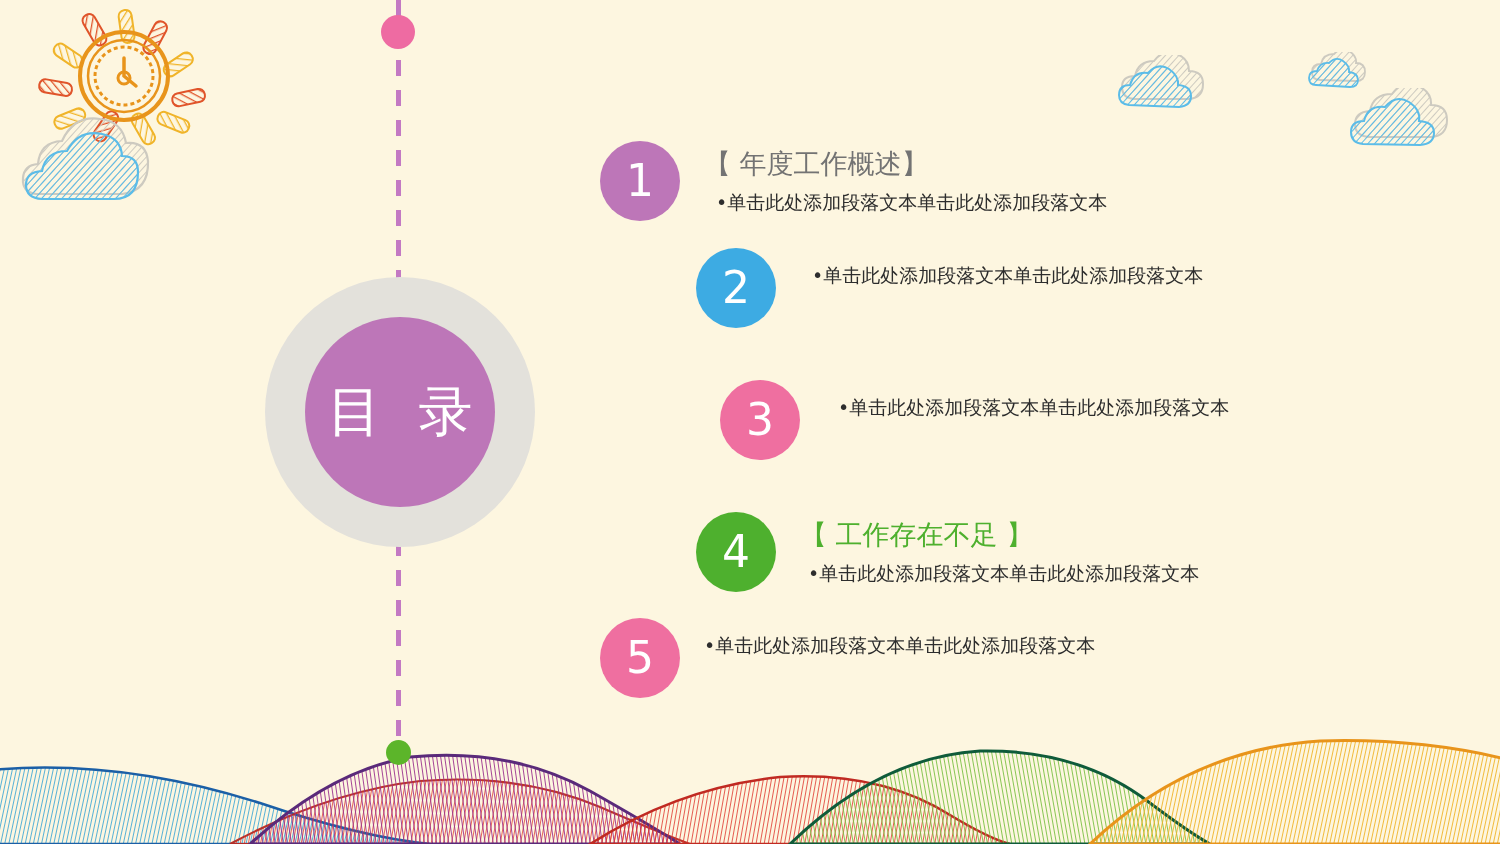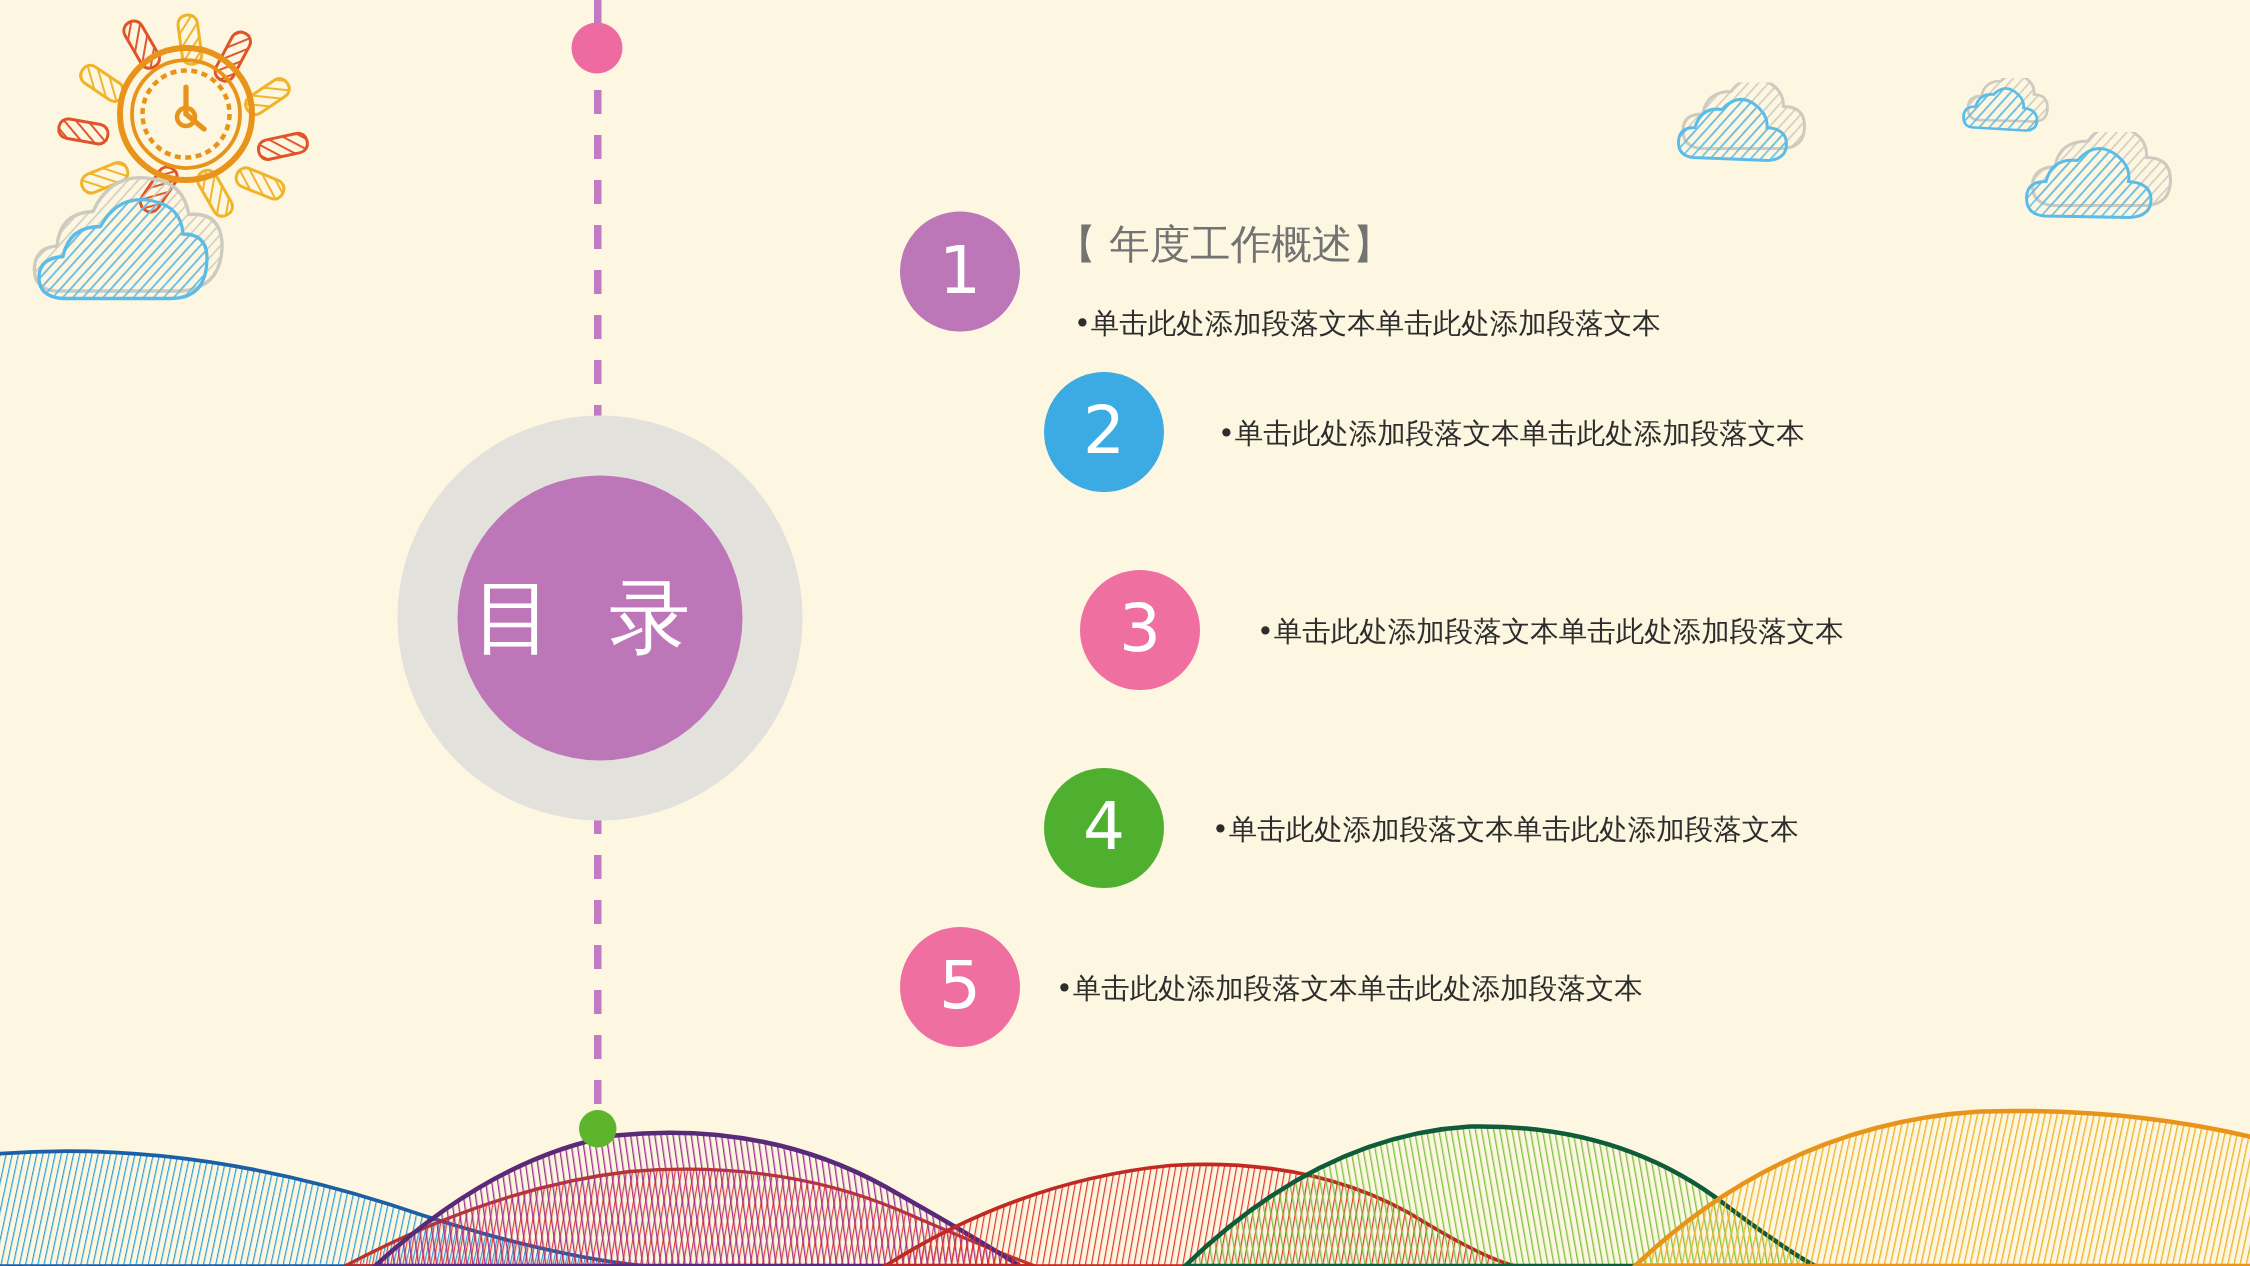--- a/index.html
+++ b/index.html
@@ -38,21 +38,21 @@
   }
 
   
   #hub-outer{
     position:absolute;left:265px;top:277px;width:270px;height:270px;
     border-radius:50%;background:#e3e1db;
   }
   #hub-inner{
     position:absolute;left:305px;top:317px;width:190px;height:190px;
     border-radius:50%;background:#bd76b8;
-    display:flex;align-items:center;
+    display:flex;align-items:center;justify-content:center;
   }
   #hub-label{
     color:#ffffff;font-size:54px;letter-spacing:10px;
     font-family:"DejaVu Sans","Liberation Sans",sans-serif;
     text-indent:10px;line-height:1;
   }
 
   
   .item{position:absolute;display:flex;align-items:flex-start;}
   .num-circle{
@@ -61,21 +61,21 @@
     color:#ffffff;font-size:44px;line-height:1;
     font-family:"DejaVu Sans","Liberation Sans",sans-serif;
   }
   .texts{margin-left:22px;padding-top:6px;}
   .item-title{
     font-size:27px;line-height:1.25;white-space:pre;
     font-family:"DejaVu Sans","Liberation Sans",sans-serif;
     font-weight:normal;
   }
   .item-desc{
-    font-size:19px;line-height:1.3;color:#2d2d2d;margin-top:23px;
+    font-size:19px;line-height:1.3;color:#2d2d2d;margin-top:9px;
     white-space:pre;
     font-family:"DejaVu Sans","Liberation Sans",sans-serif;
   }
 
   #item-1{left:600px;top:141px;}
   #item-2{left:696px;top:248px;}
   #item-3{left:720px;top:380px;}
   #item-4{left:696px;top:512px;}
   #item-5{left:600px;top:618px;}
 
@@ -218,20 +218,21 @@
     <div class="texts">
       <div class="item-desc">•单击此处添加段落文本单击此处添加段落文本</div>
     </div>
   </div>
 
   <div class="item" id="item-4">
     <div class="num-circle" style="background:#4eb02e">
       <span>4</span>
     </div>
     <div class="texts">
+      <div class="item-title" style="color:#4eb02e">【 工作存在不足 】</div>
       <div class="item-desc">•单击此处添加段落文本单击此处添加段落文本</div>
     </div>
   </div>
 
   <div class="item" id="item-5">
     <div class="num-circle" style="background:#ef6fa0">
       <span>5</span>
     </div>
     <div class="texts">
       <div class="item-desc">•单击此处添加段落文本单击此处添加段落文本</div>

